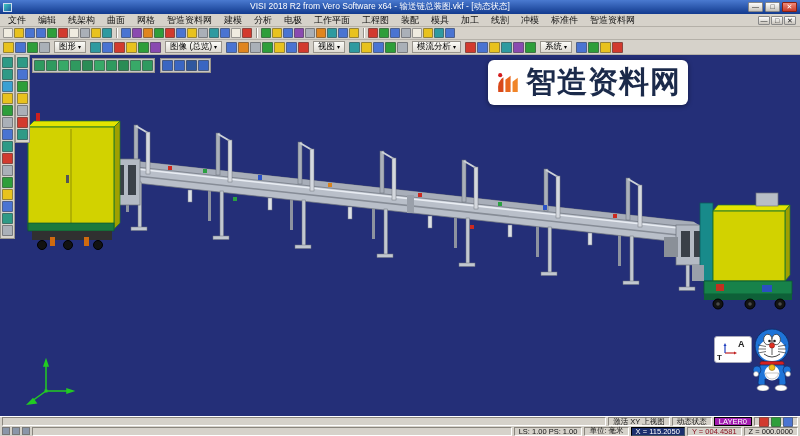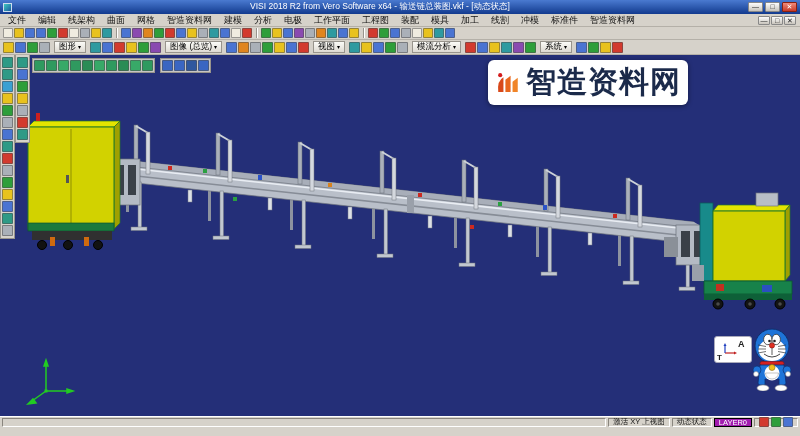--- a/index.html
+++ b/index.html
@@ -465,15 +465,26 @@
       <span class="seg grow"></span>
       <span class="seg">激活 XY 上视图</span>
       <span class="seg">动态状态</span>
       <span class="seg dark">LAYER0</span>
       <span class="seg">
           <span class="icon" style="background: rgb(210, 58, 46);"></span>
           <span class="icon" style="background: rgb(46, 158, 58);"></span>
           <span class="icon" style="background: rgb(74, 116, 210);"></span>
         </span>
     </div>
+    <div class="srow">
+      <span class="mini"></span>
+      <span class="mini"></span>
+      <span class="mini"></span>
+      <span class="seg grow"></span>
+      <span class="seg">LS: 1.00  PS: 1.00</span>
+      <span class="seg">单位: 毫米</span>
+      <span class="seg coordx">X = 115.2050</span>
+      <span class="seg coordy">Y = 004.4581</span>
+      <span class="seg">Z = 000.0000</span>
+    </div>
   </div>
 
 </div>
 
 </body></html>

